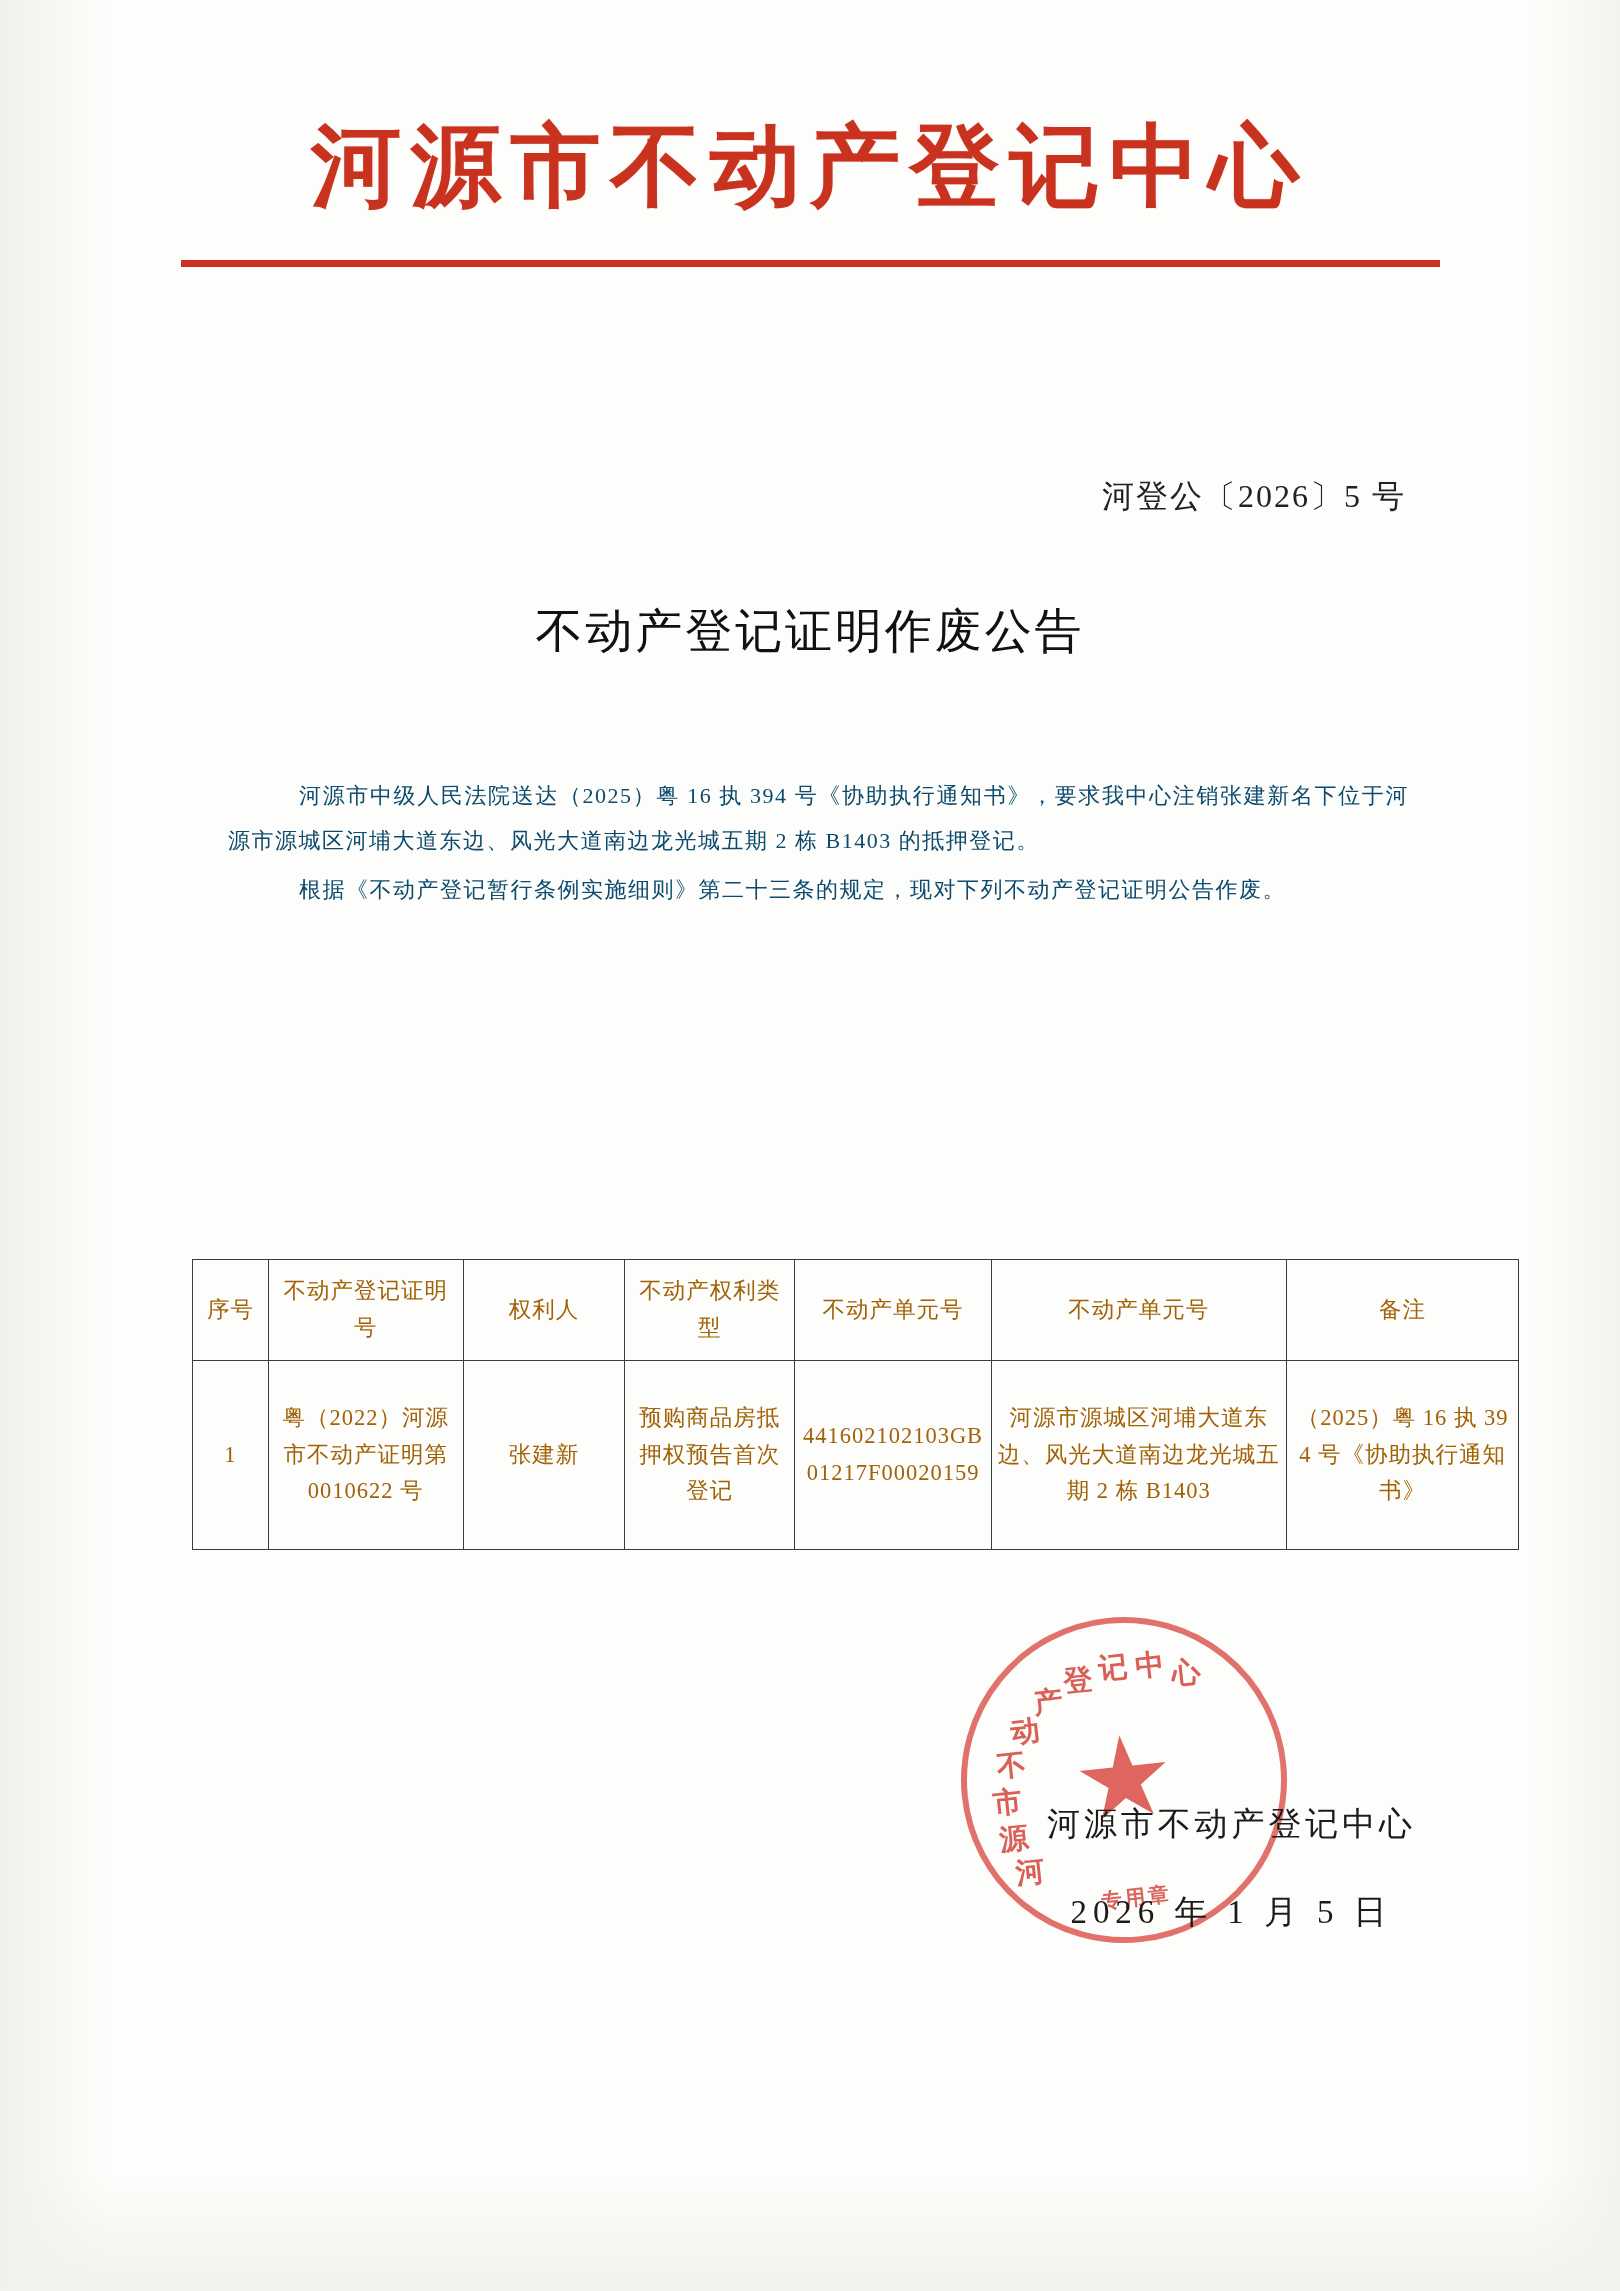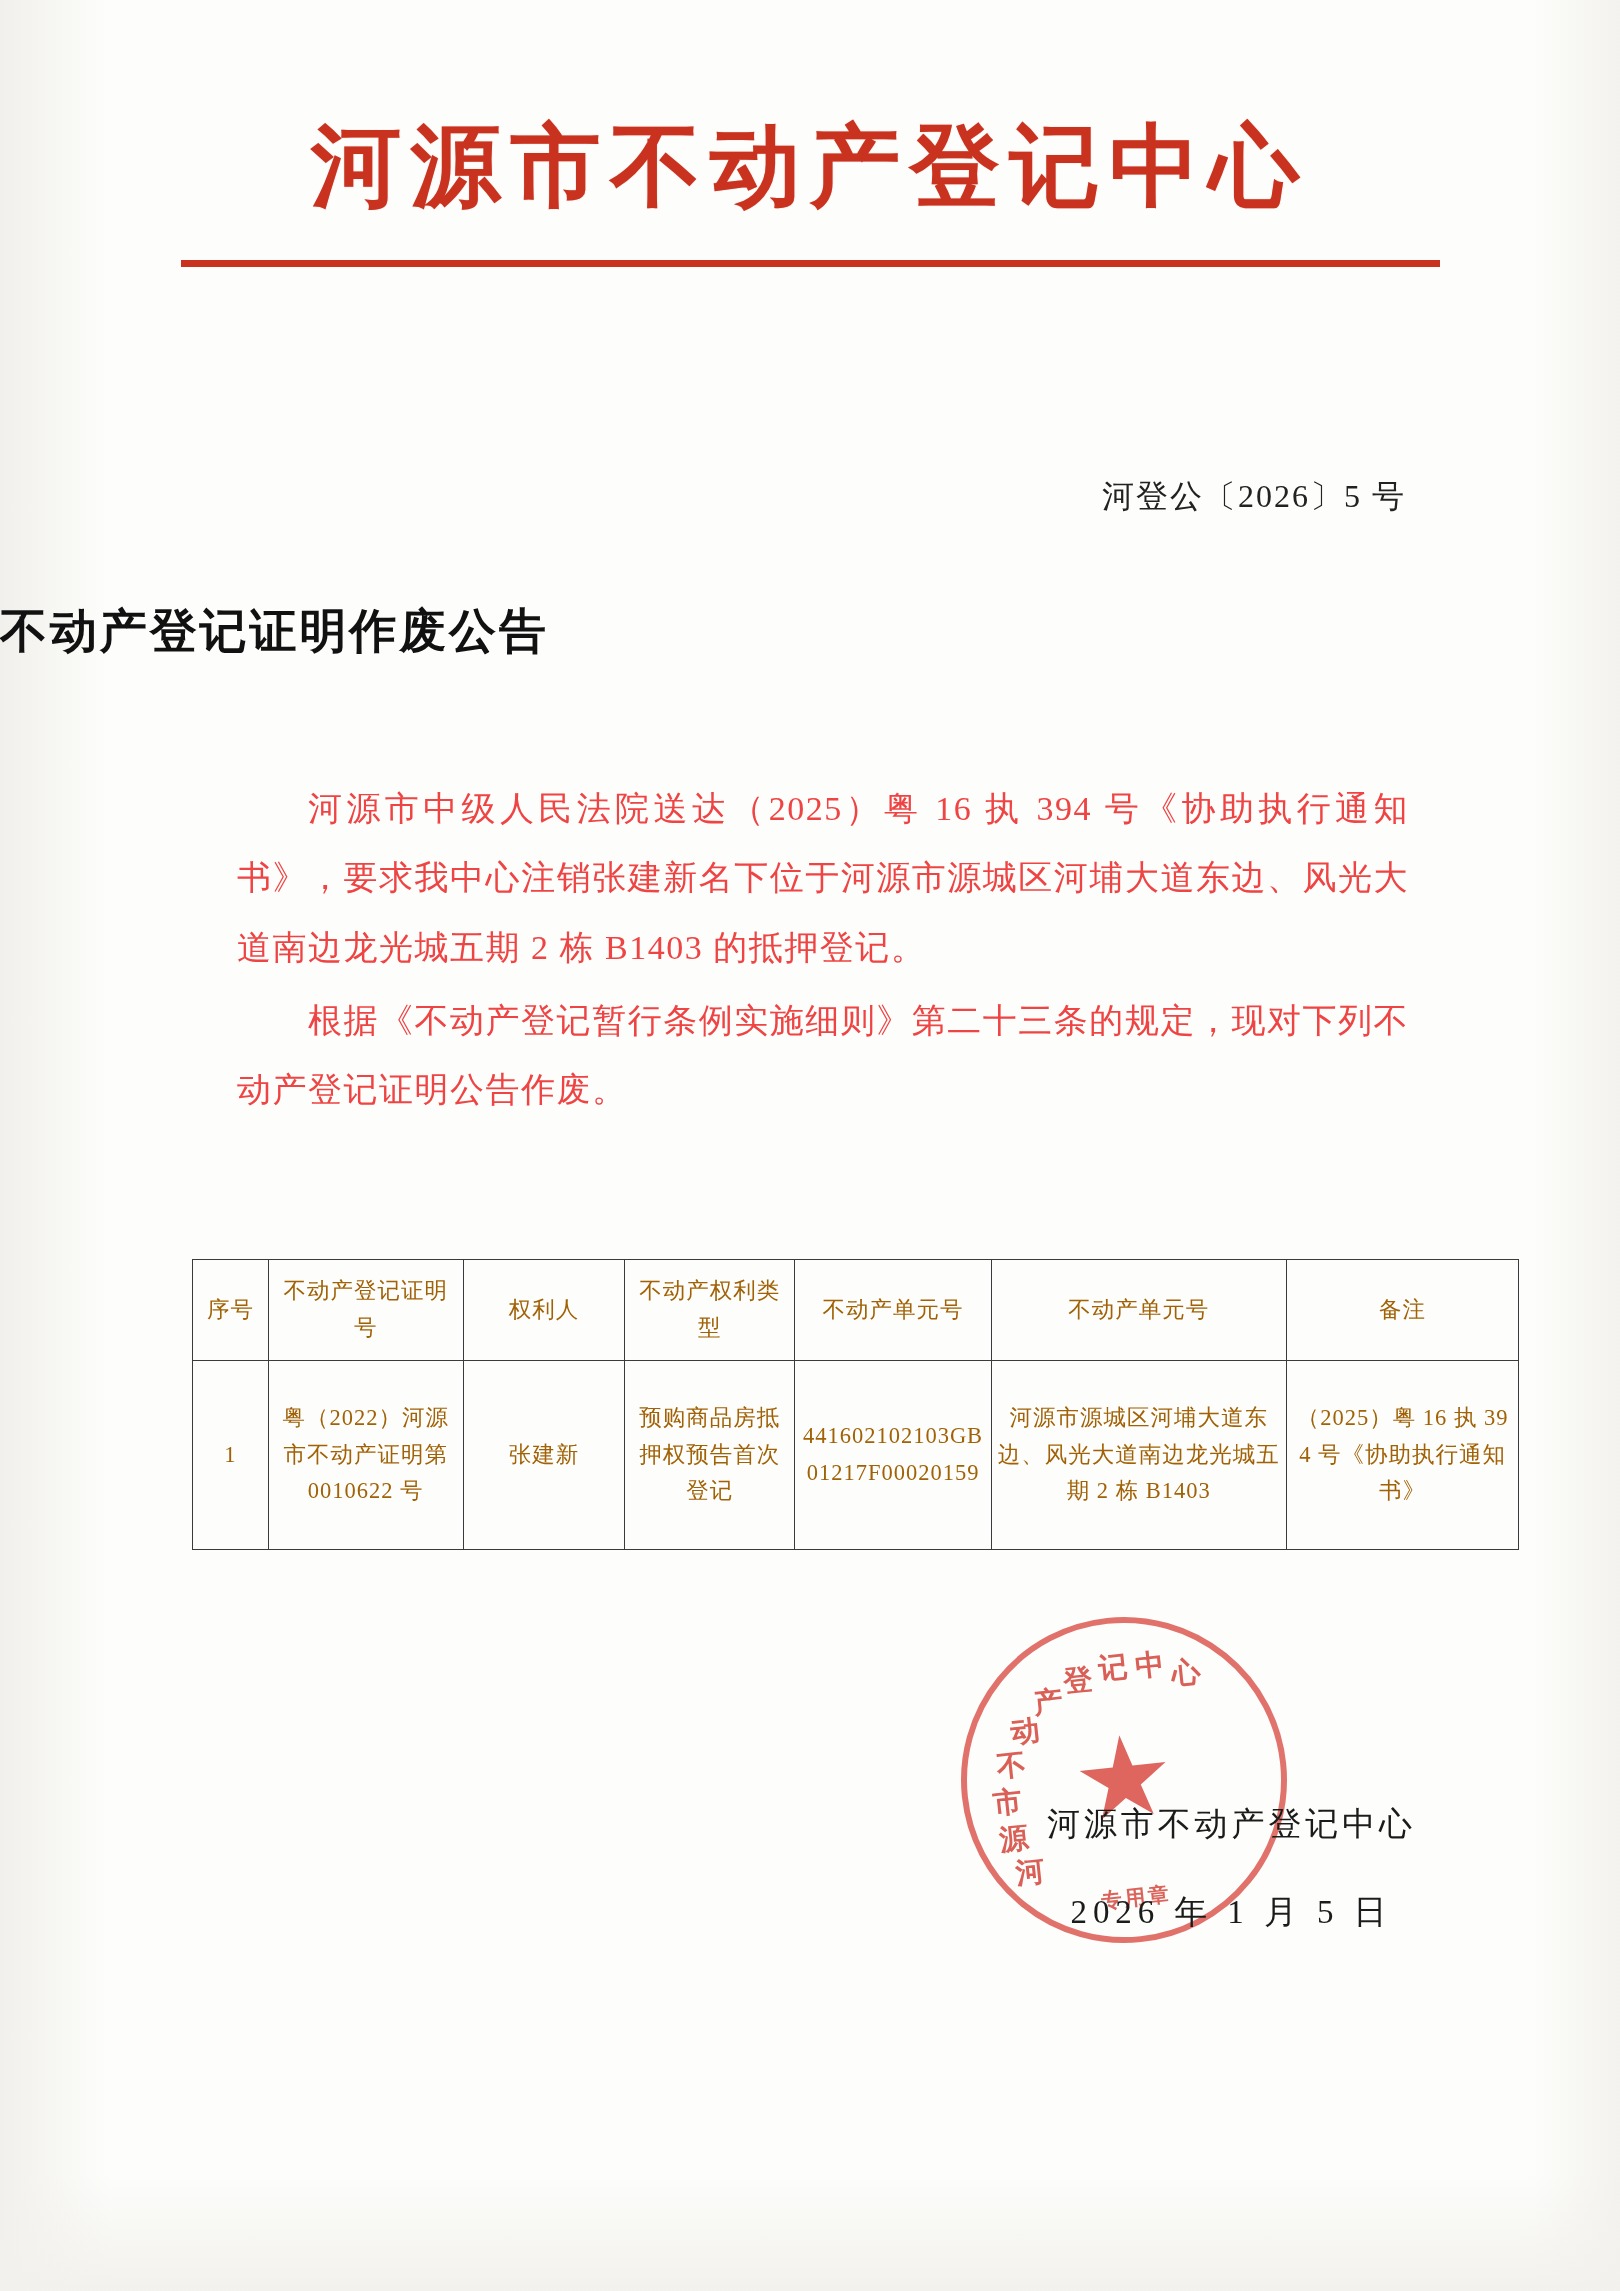--- a/index.html
+++ b/index.html
@@ -76,38 +76,38 @@
     color: #222;
     white-space: nowrap;
     margin-top: 16px;
   }
 
   
   .doc-title {
     position: absolute;
     left: 0; right: 0;
     top: 600px;
-    text-align: left;
+    text-align: center;
     font-family: "DejaVu Serif", "Liberation Serif", serif;
-    font-weight: bold;
+    font-weight: normal;
     font-size: 47px;
     letter-spacing: 2.9px;
     color: #111;
   }
 
   
   .body-text {
     position: absolute;
-    left: 237px;
+    left: 228px;
     right: 211px;
     top: 774px;
-    font-size: 34px;
+    font-size: 22px;
     line-height: 2.04;
     letter-spacing: 1.5px;
-    color: #ef4444;
+    color: #0c4a6e;
     text-align: justify;
   }
   .body-text p {
     margin: 0 0 3.9px 0;
     text-indent: 71px;
   }
 
   
   .reg-table {
     position: absolute;

